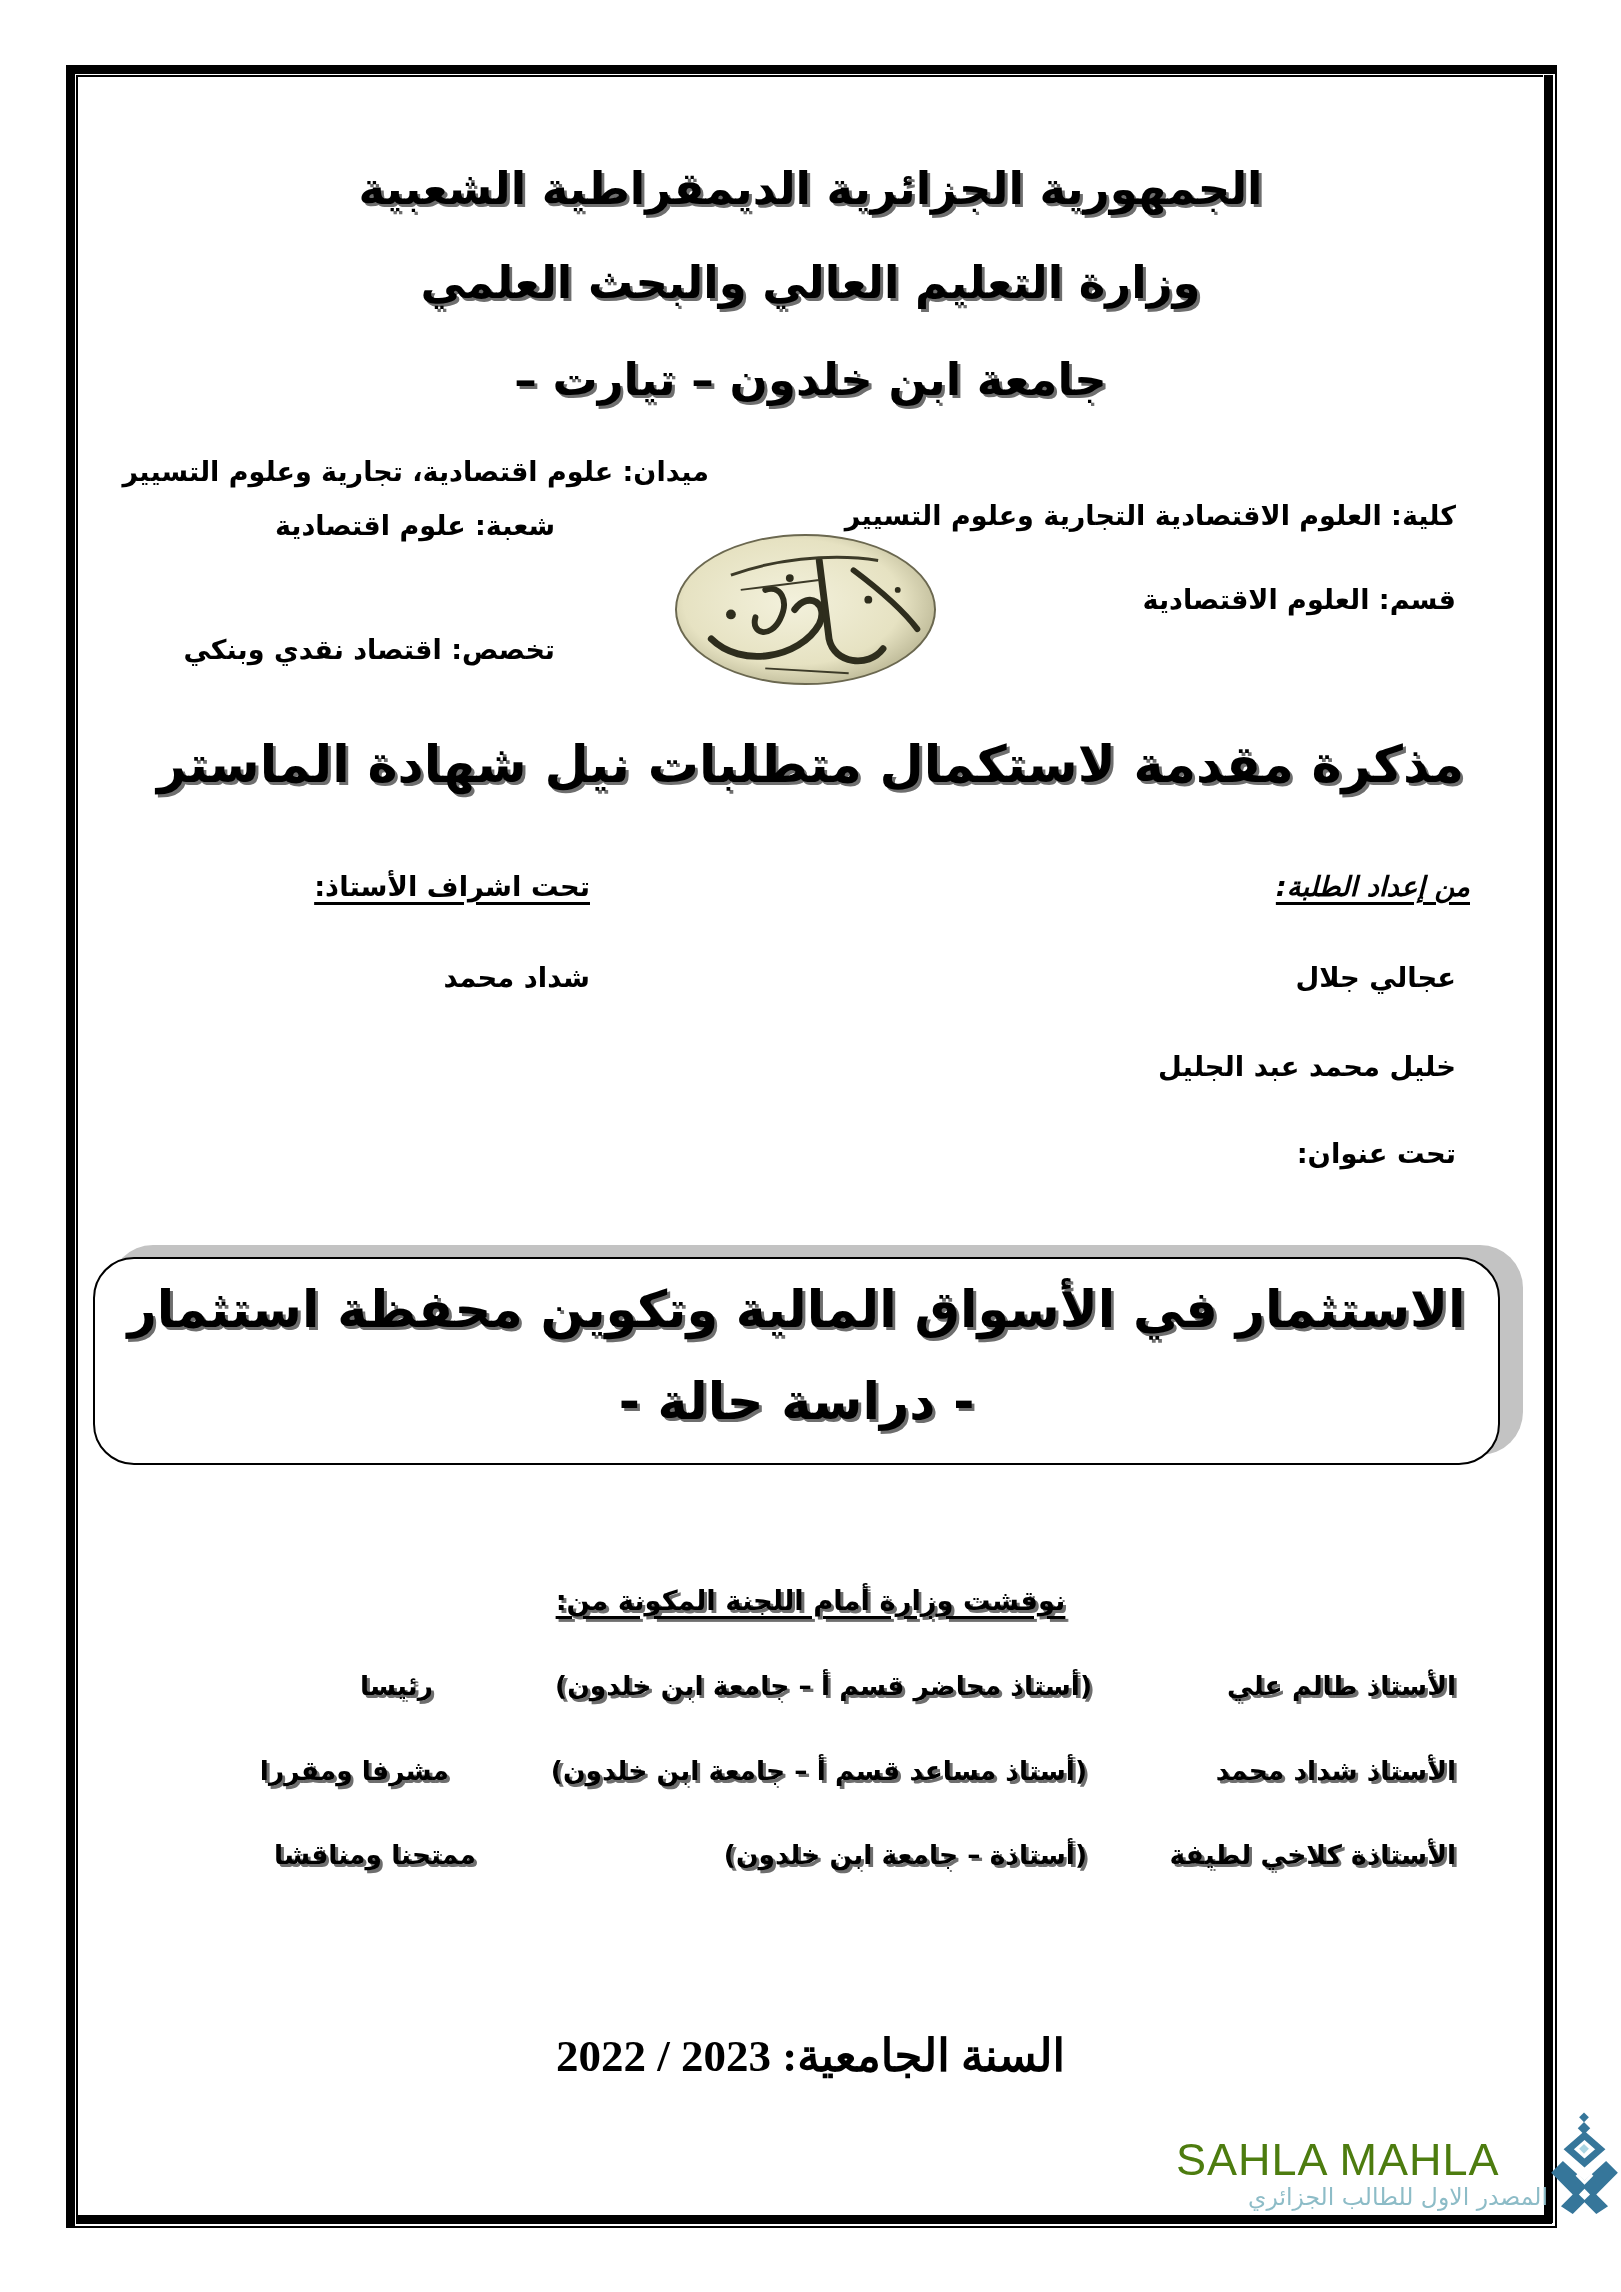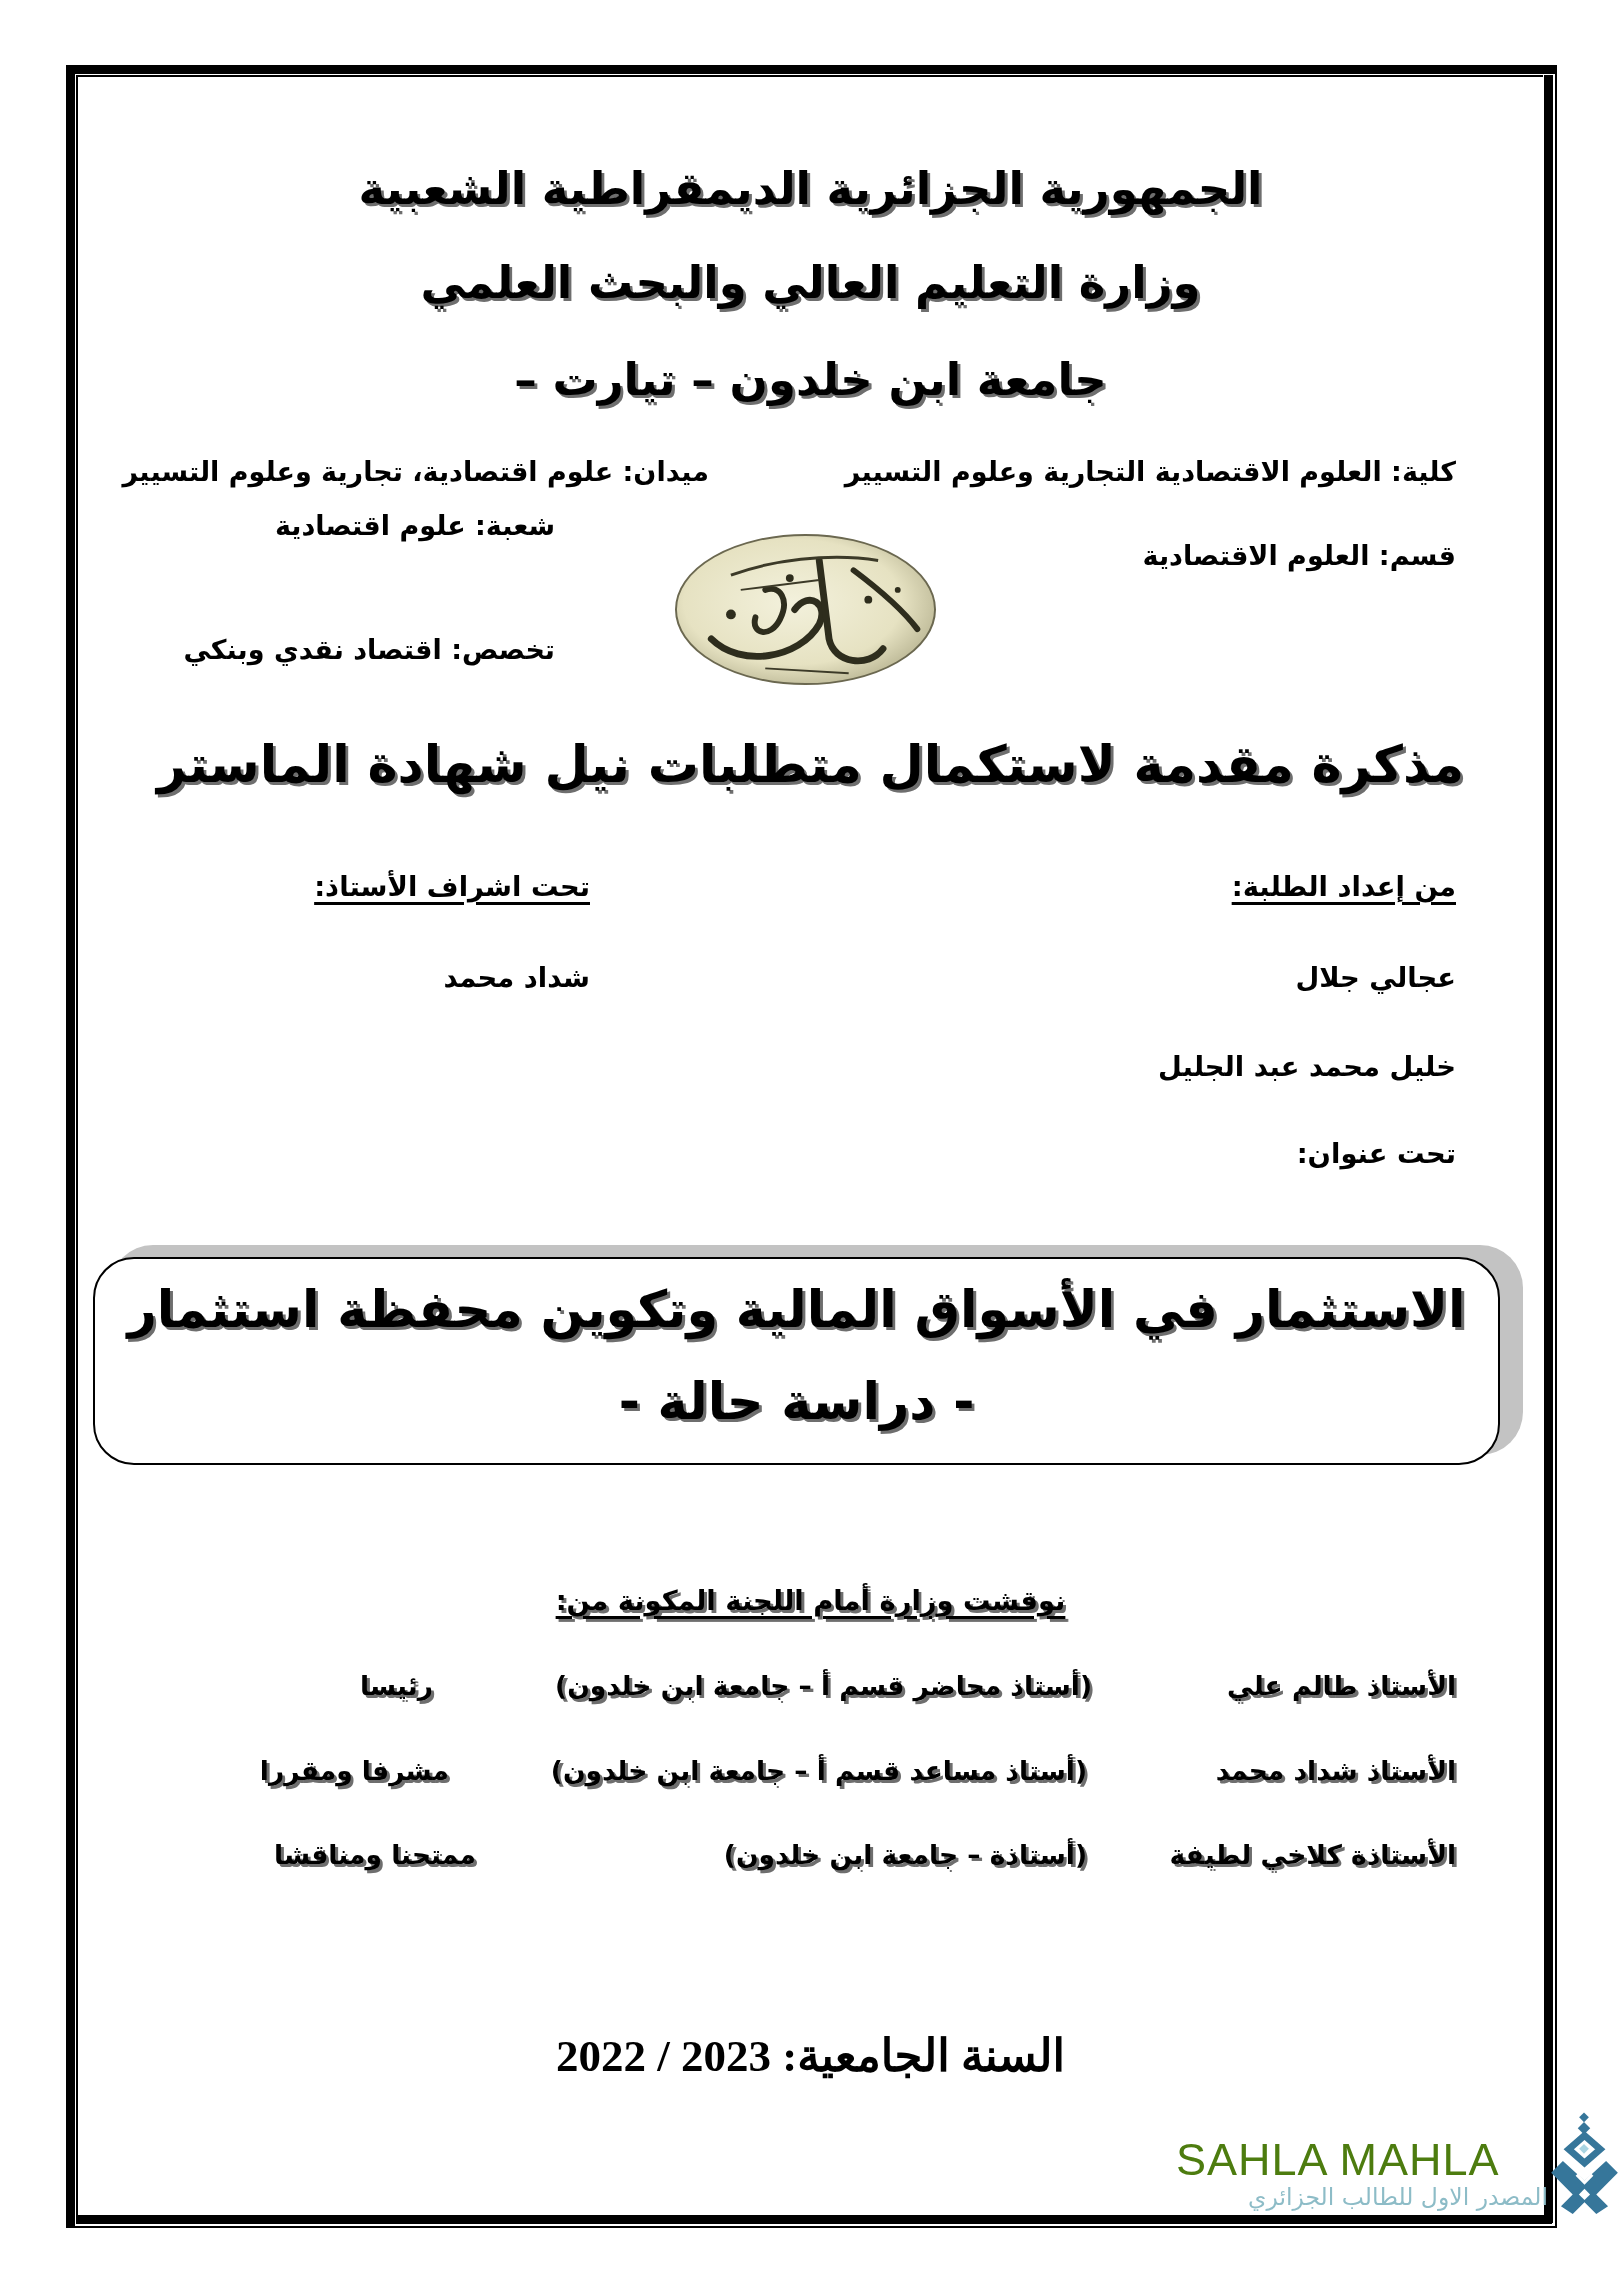--- a/index.html
+++ b/index.html
@@ -4,21 +4,21 @@
 <style>
   html, body { margin: 0; padding: 0; background: #ffffff; }
   body { width: 1621px; height: 2293px; position: relative; overflow: hidden; font-family: "DejaVu Sans", sans-serif; color: #000; }
   .abs { position: absolute; }
   .rtl { direction: rtl; unicode-bidi: embed; }
   .frame-thick { position: absolute; background: #000; }
   .frame-thin { position: absolute; background: #000; }
   .shadowed { text-shadow: 2.9px 2.9px 0 #6e6e6e; }
   .hdr { left: 0; width: 1621px; text-align: center; font-weight: bold; font-size: 45px; line-height: 59px; }
   .info { font-weight: bold; font-size: 27px; line-height: 35px; white-space: nowrap; }
-  .info.right { right: 165px; text-align: right; }
+  .info.right { right: 165px; text-align: right; margin-top: 44px; }
   .info.left { text-align: right; }
   .memo { left: 0; width: 1621px; text-align: center; font-weight: bold; font-size: 51px; line-height: 69px; }
   .lbl { font-weight: bold; font-size: 27.4px; line-height: 37px; white-space: nowrap; }
   .underline { text-decoration: underline; text-underline-offset: 5.9px; text-decoration-thickness: 2.9px; }
   .title-box { left: 93px; top: 1257px; width: 1407px; height: 208px; border: 2.9px solid #000; border-radius: 41px; background: #fff; box-sizing: border-box; }
   .title-shadow { left: 110px; top: 1245px; width: 1413px; height: 210px; border-radius: 43px; background: #c3c3c3; }
   .title-line { left: 93px; width: 1407px; text-align: center; font-weight: bold; font-size: 51px; line-height: 65px; }
   .comm { font-weight: bold; font-size: 26.5px; line-height: 37px; white-space: nowrap; text-align: center; }
   .year { left: 0; width: 1621px; text-align: center; font-family: "Liberation Serif", "DejaVu Serif", serif; font-weight: bold; font-size: 45px; line-height: 59px; }
   .wm-latin { left: 1176px; top: 2135px; font-family: "Liberation Sans", sans-serif; font-size: 45px; letter-spacing: 1px; color: #4d7c0f; line-height: 49px; }
@@ -67,21 +67,21 @@
     <circle cx="60" cy="85" r="5" fill="#2e2d1d"></circle>
     <circle cx="120" cy="48" r="4" fill="#2e2d1d"></circle>
     <circle cx="200" cy="70" r="4" fill="#2e2d1d"></circle>
     <circle cx="230" cy="60" r="3" fill="#2e2d1d"></circle>
     <path d="M95 140 L 180 145" fill="none" stroke="#3c3a28" stroke-width="2"></path>
   </svg>
 </div>
 
 <div class="abs memo rtl shadowed" style="top:730px;">مذكرة مقدمة لاستكمال متطلبات نيل شهادة الماستر</div>
 
-<div class="abs lbl rtl underline" style="top:868px; right:165px;">من إعداد الطلبة:</div>
+<div class="abs lbl rtl underline" style="top:868px; right:151px;font-style:italic;">من إعداد الطلبة:</div>
 <div class="abs lbl rtl underline" style="top:868px; right:1031px;">تحت اشراف الأستاذ:</div>
 <div class="abs lbl rtl" style="top:959px; right:165px;">عجالي جلال</div>
 <div class="abs lbl rtl" style="top:959px; right:1031px;">شداد محمد</div>
 <div class="abs lbl rtl" style="top:1048px; right:165px;">خليل محمد عبد الجليل</div>
 <div class="abs lbl rtl" style="top:1135px; right:165px;">تحت عنوان:</div>
 
 <div class="abs title-shadow"></div>
 <div class="abs title-box"></div>
 <div class="abs title-line rtl shadowed" style="top:1277px;">الاستثمار في الأسواق المالية وتكوين محفظة استثمار</div>
 <div class="abs title-line rtl shadowed" style="top:1369px;">- دراسة حالة -</div>

